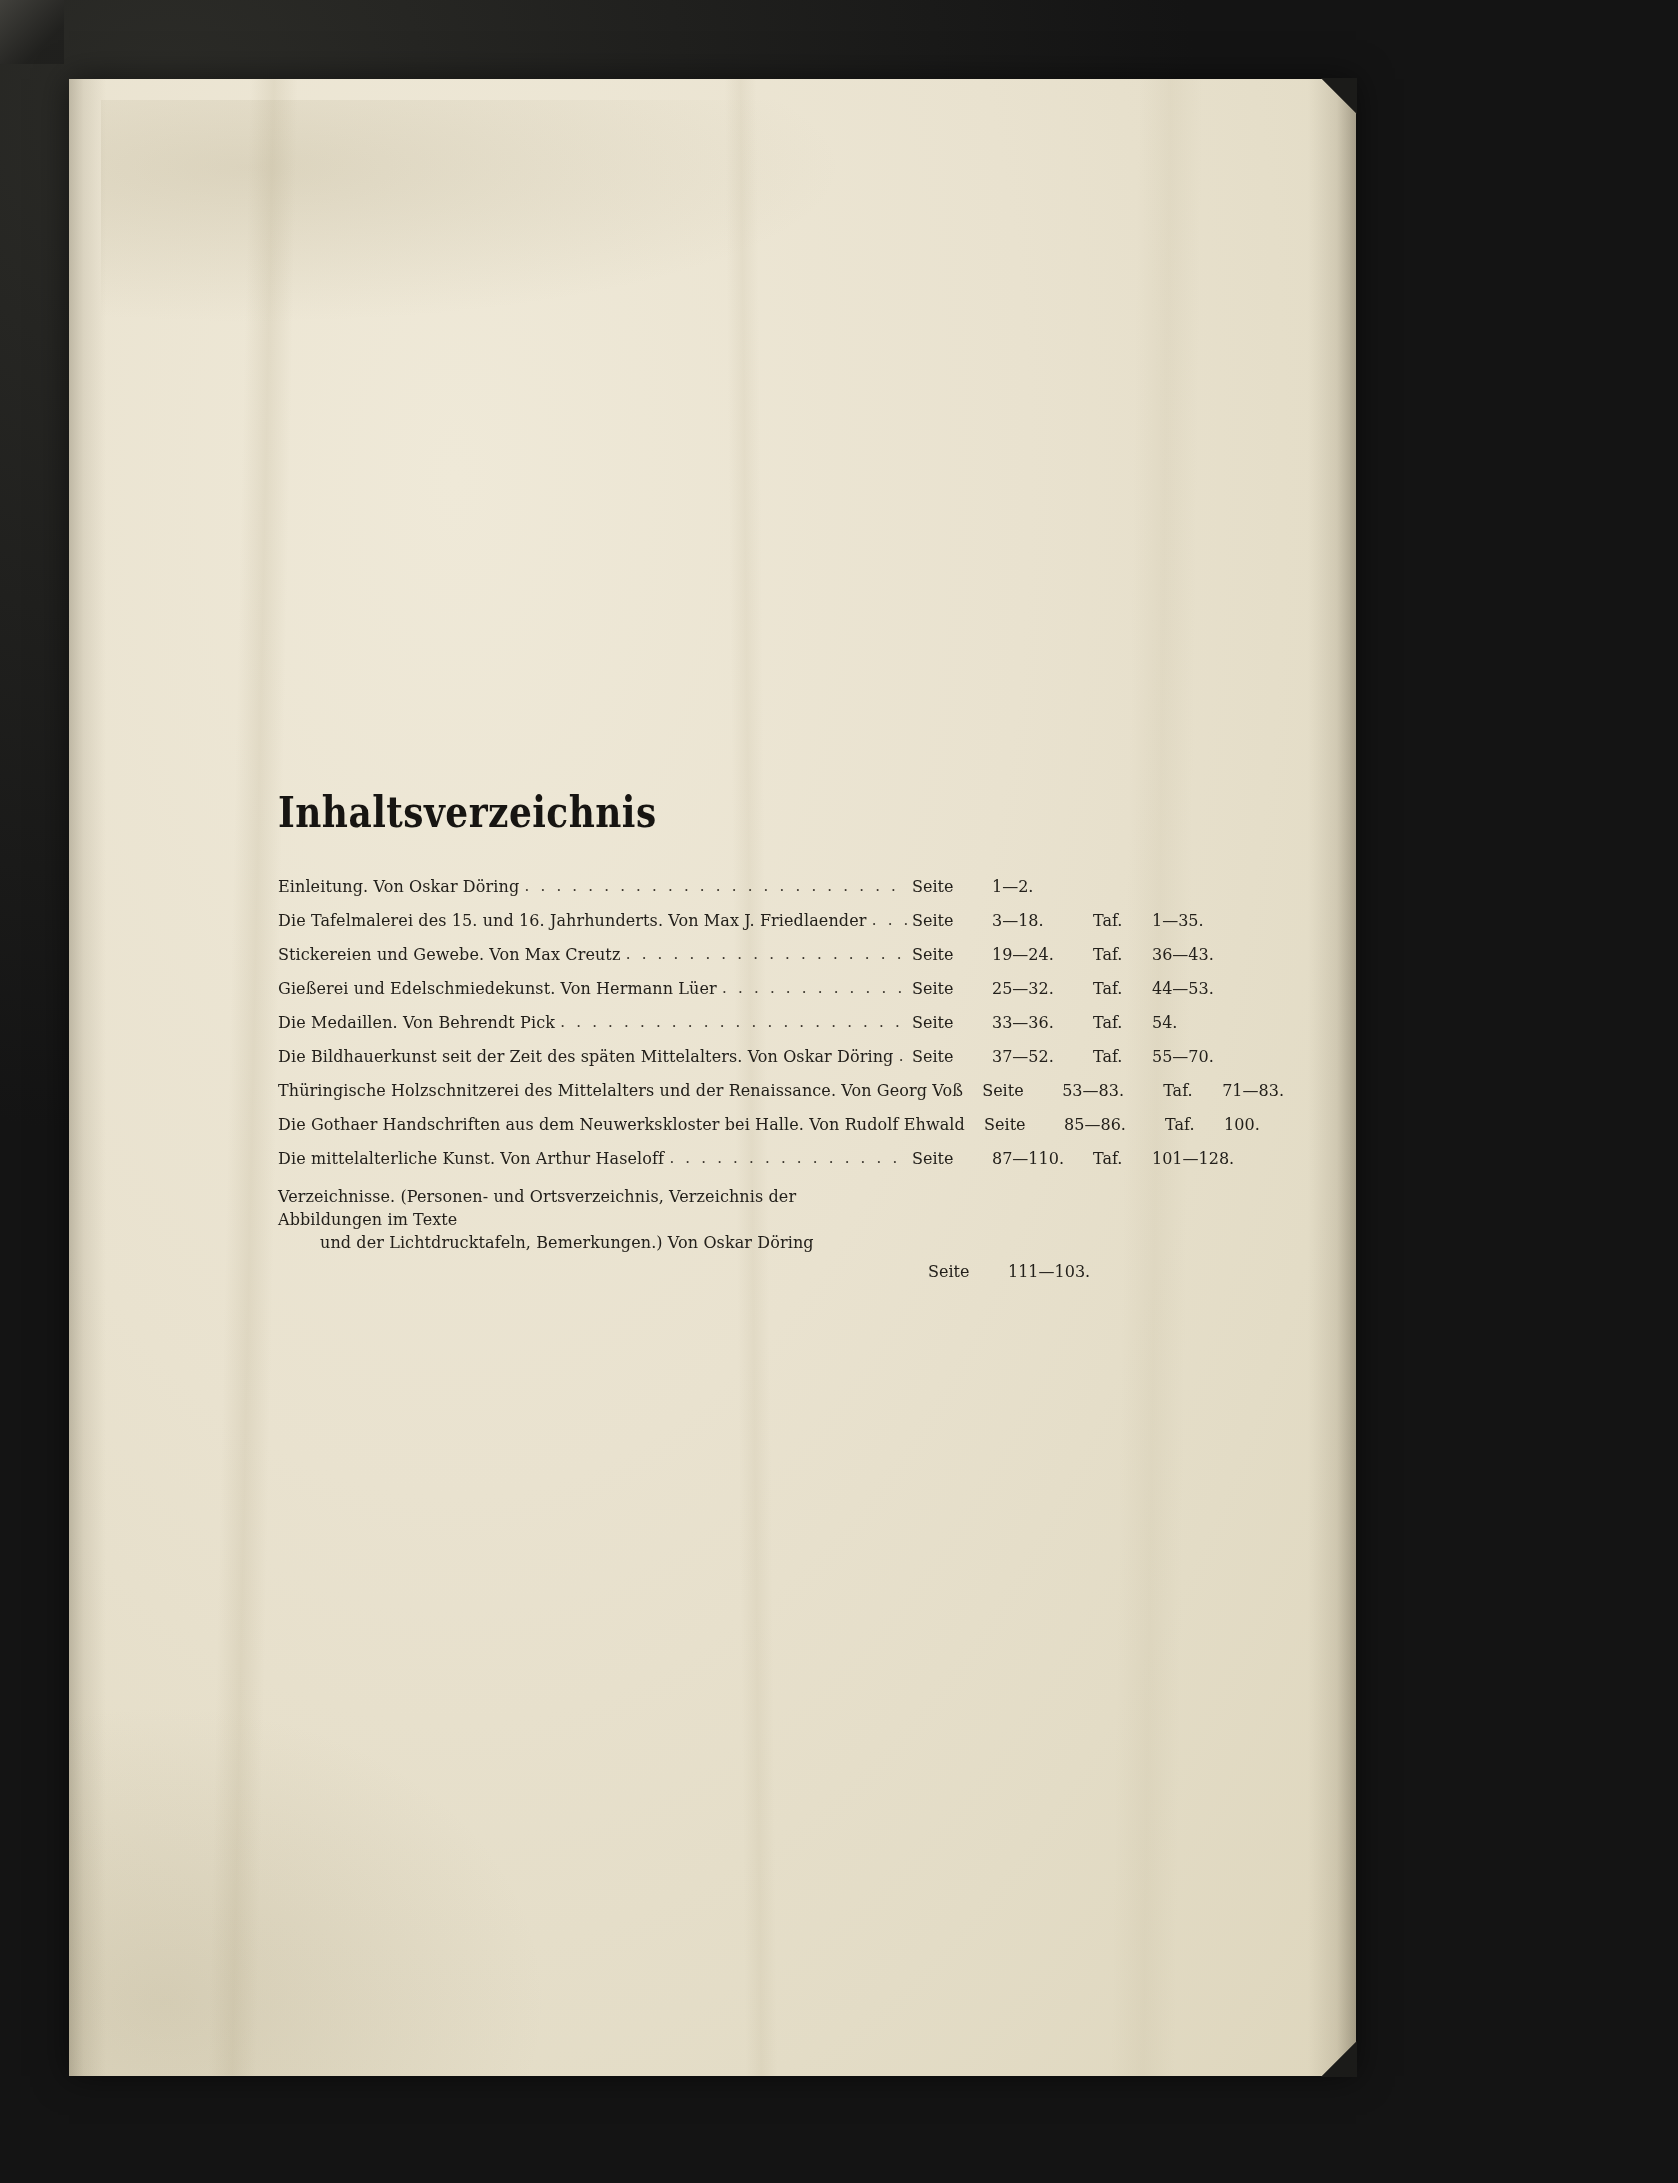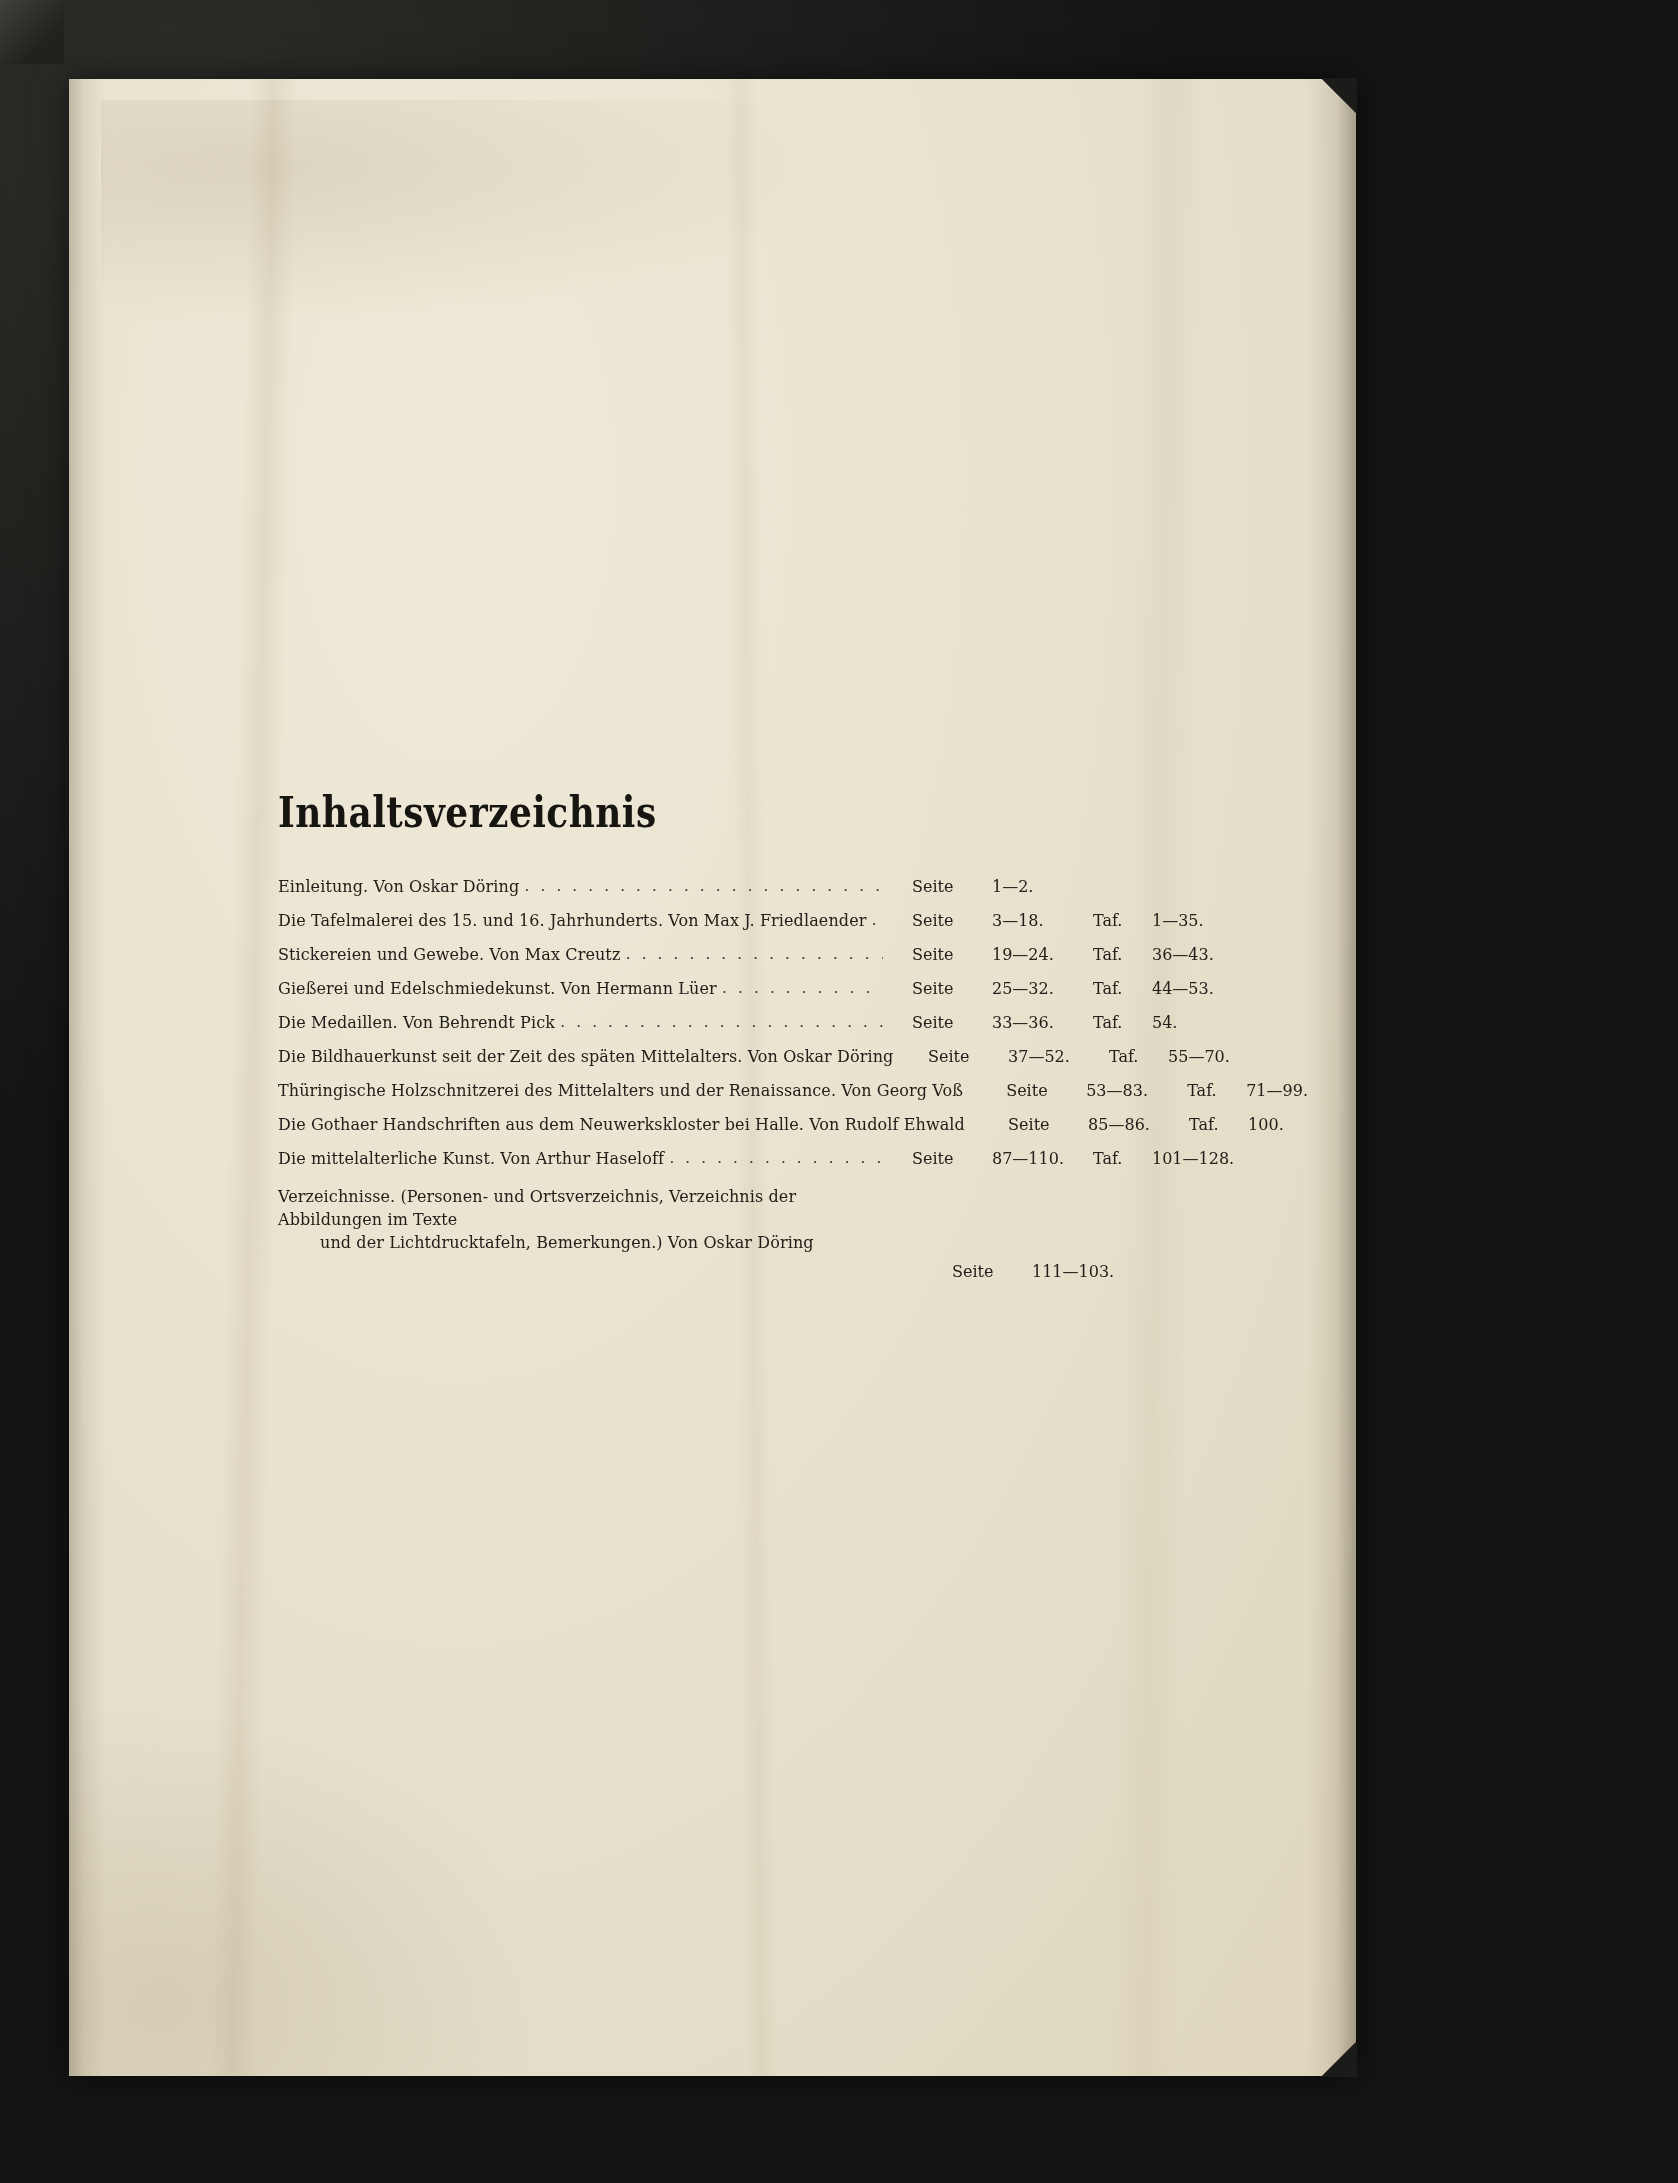--- a/index.html
+++ b/index.html
@@ -134,21 +134,20 @@
     content: ". . . . . . . . . . . . . . . . . . . . . . . . . . . . . . . . . . . . . . . . . . . . . . . . . . . .";
     position: absolute;
     left: 0; bottom: 0.05em;
     letter-spacing: 3.2px;
     color: #3a352c;
     font-size: 15px;
   }
   .toc-seite {
     flex: 0 0 80px;
     text-align: left;
-    margin-left: 24px;
   }
   .toc-pages {
     flex: 0 0 101px;
     text-align: left;
   }
   .toc-taf {
     flex: 0 0 59px;
     text-align: left;
   }
   .toc-plates {
@@ -265,21 +264,21 @@
         <span class="toc-taf">Taf.</span>
         <span class="toc-plates">55—70.</span>
       </li>
 
       <li class="toc-row nodots">
         <span class="toc-entry">Thüringische Holzschnitzerei des Mittelalters und der Renaissance.   Von Georg Voß</span>
         <span class="toc-leader"></span>
         <span class="toc-seite">Seite</span>
         <span class="toc-pages">53—83.</span>
         <span class="toc-taf">Taf.</span>
-        <span class="toc-plates">71—99.</span>
+        <span class="toc-plates">71—83.</span>
       </li>
 
       <li class="toc-row nodots">
         <span class="toc-entry">Die Gothaer Handschriften aus dem Neuwerkskloster bei Halle.   Von Rudolf Ehwald</span>
         <span class="toc-leader"></span>
         <span class="toc-seite">Seite</span>
         <span class="toc-pages">85—86.</span>
         <span class="toc-taf">Taf.</span>
         <span class="toc-plates">100.</span>
       </li>

